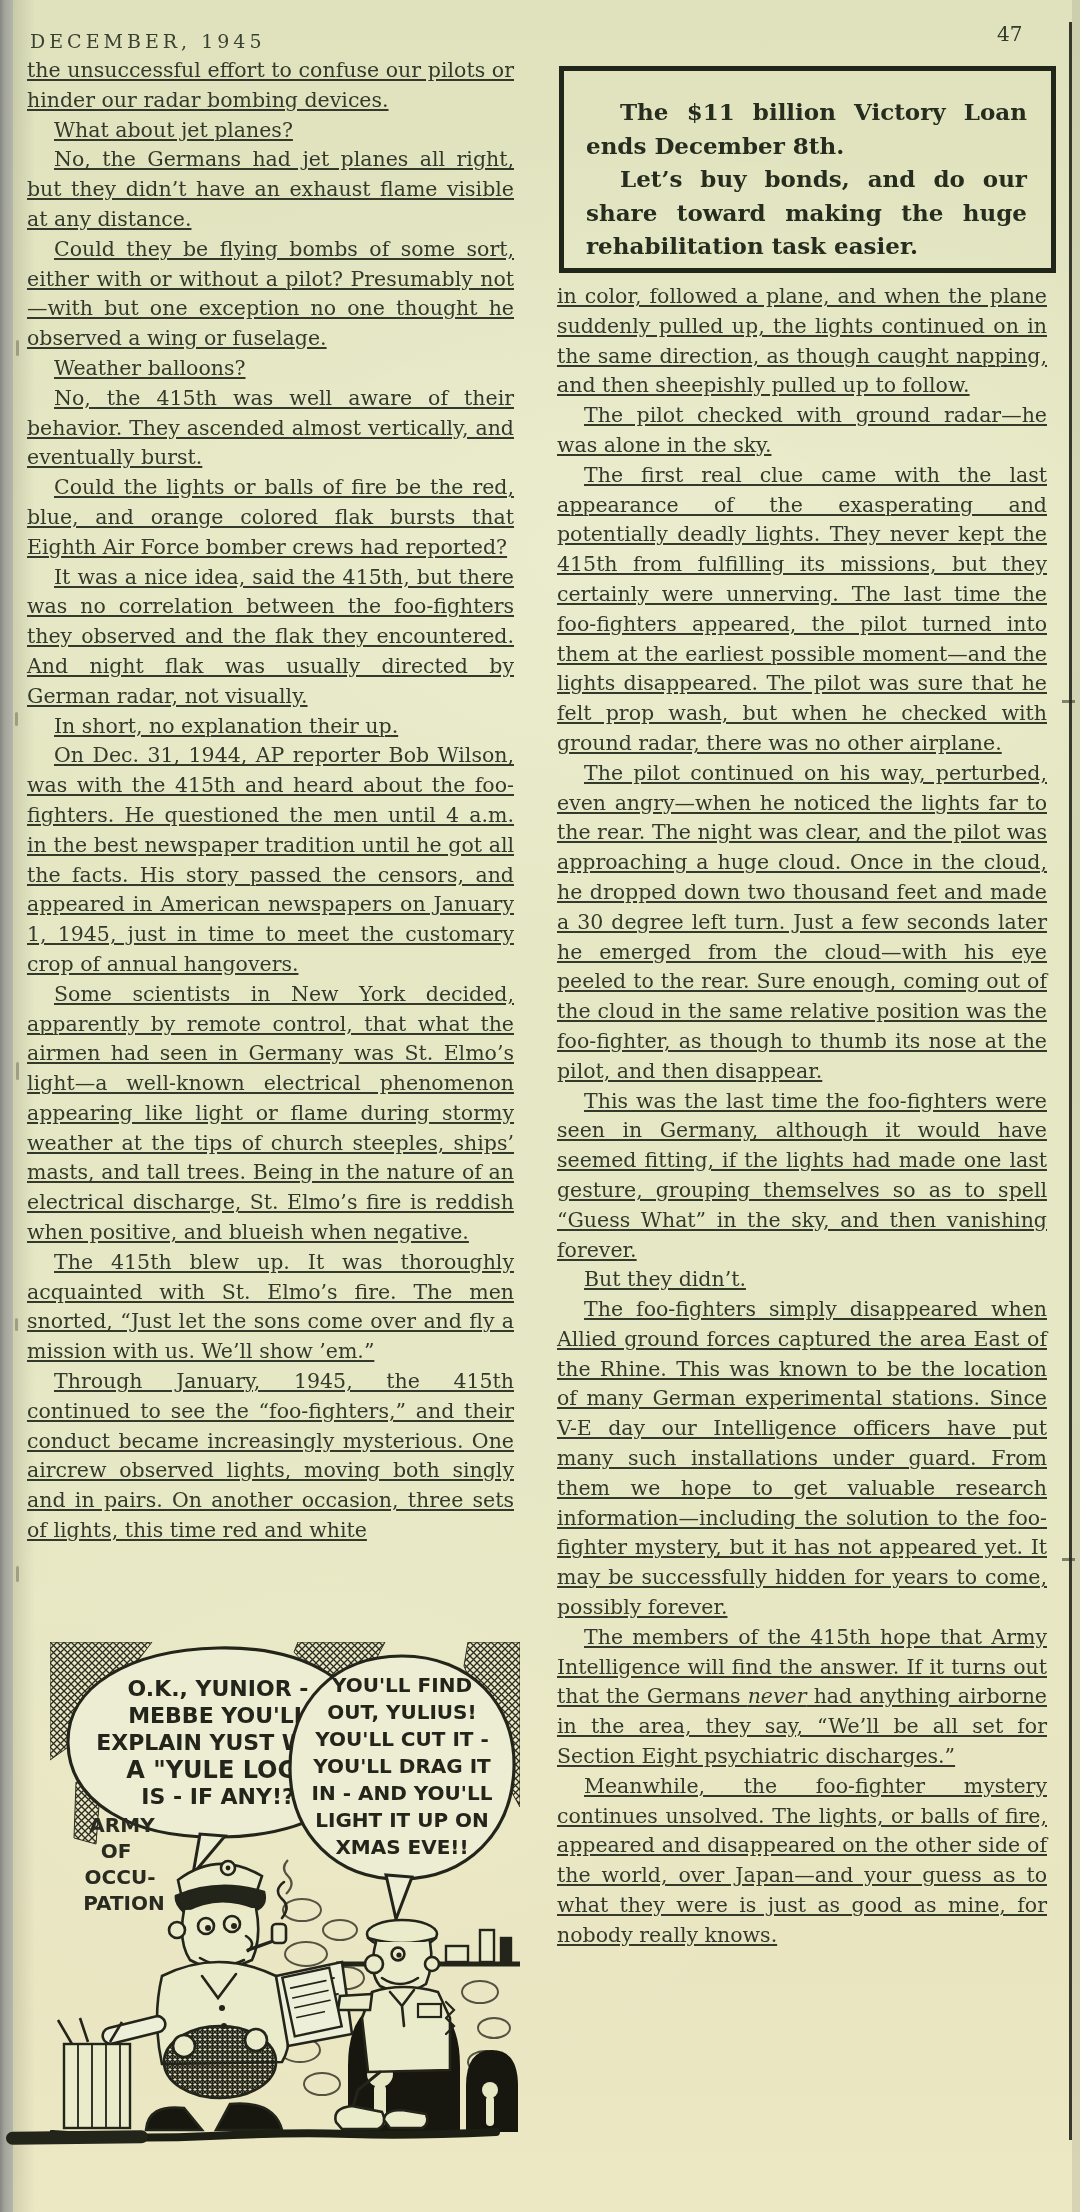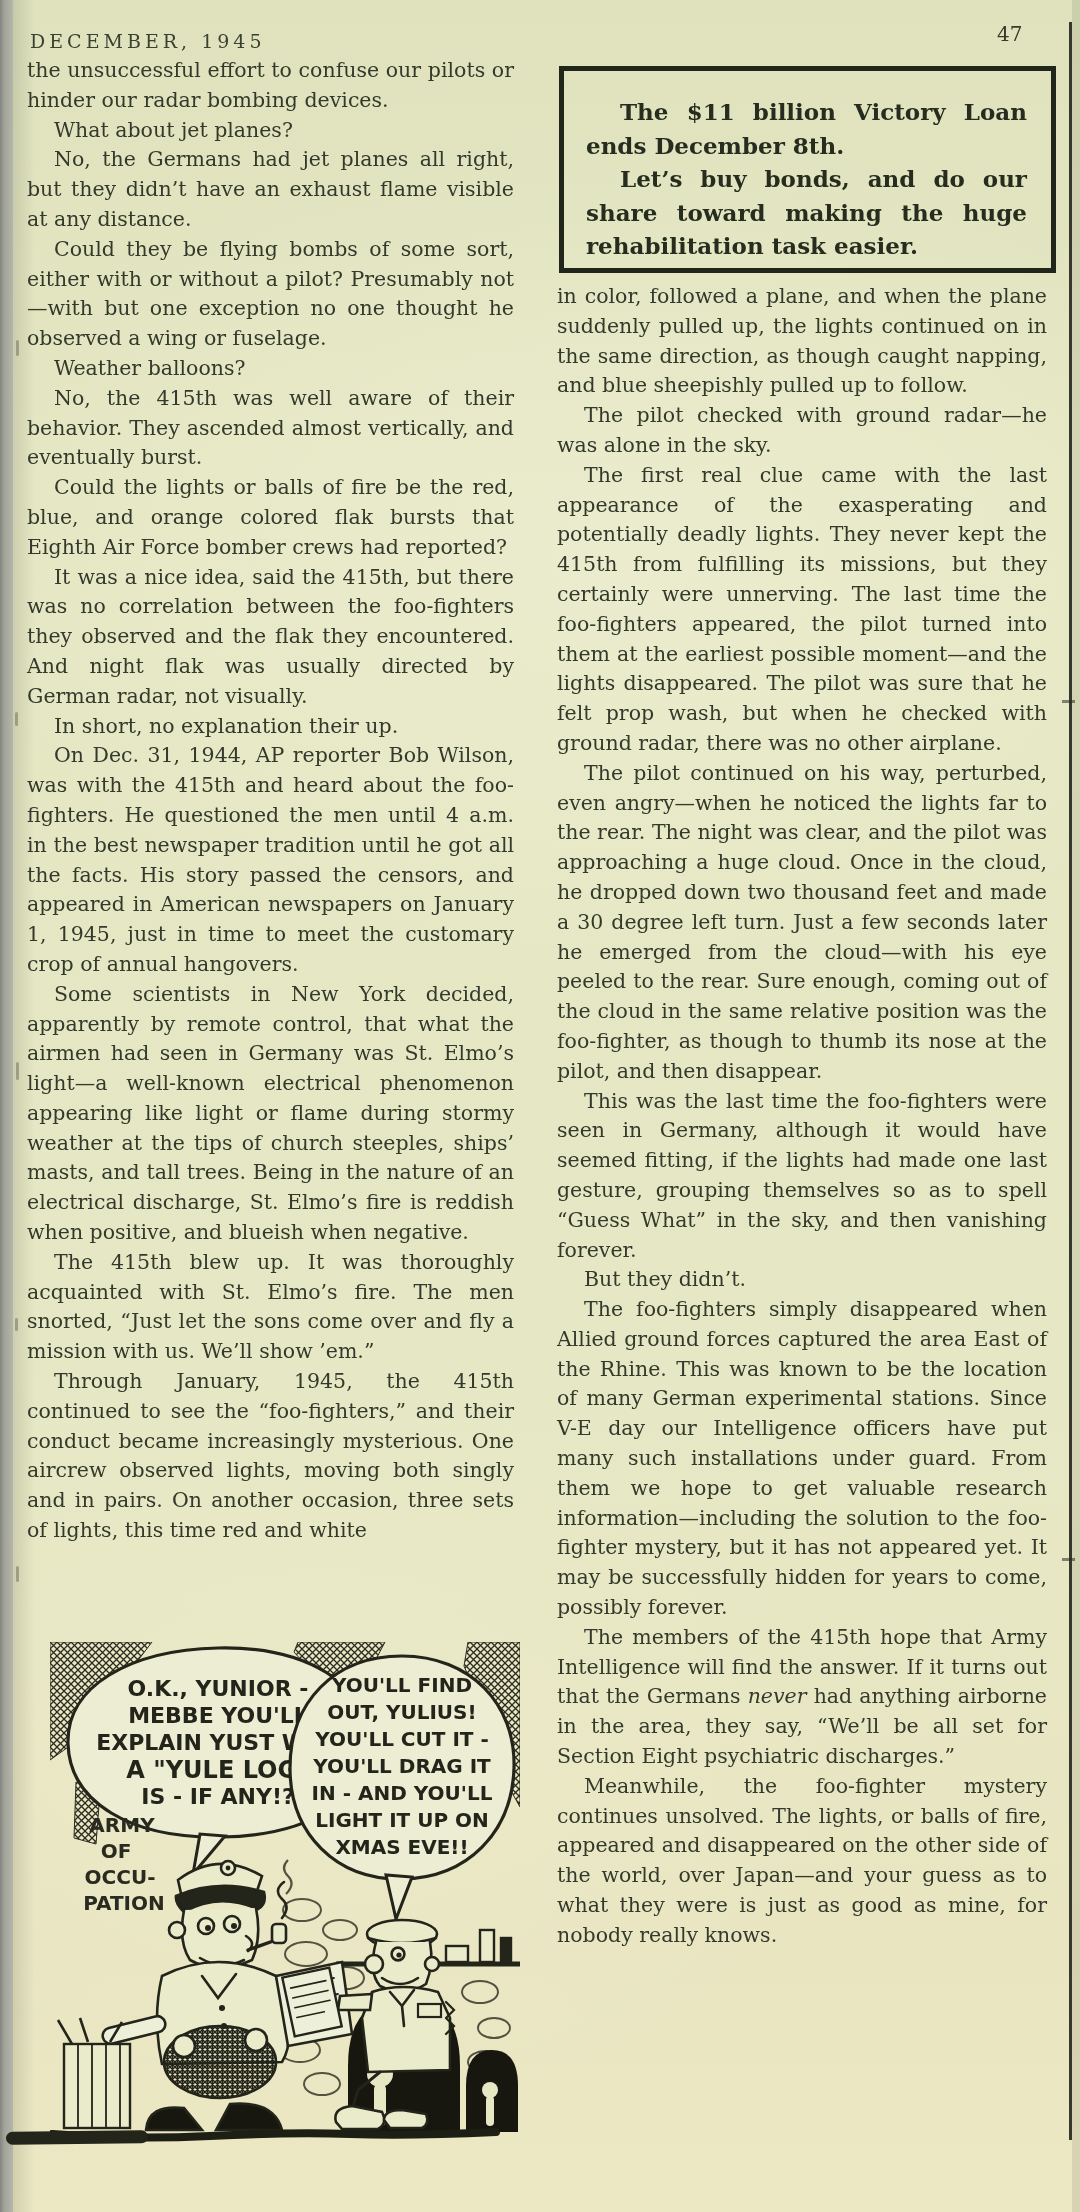--- a/index.html
+++ b/index.html
@@ -20,21 +20,21 @@
   .edge-right-shade{position:absolute;left:1072px;top:0;width:8px;height:2212px;background:rgba(40,40,25,.10);}
   .edge-dash{position:absolute;left:1062px;width:13px;height:3px;background:#2a2c20;opacity:.55;}
 
   .masthead-date{position:absolute;left:30px;top:18px;font-size:19px;letter-spacing:4px;
     color:#3a4130;font-variant:small-caps;margin-top:12px;}
   .page-number{position:absolute;left:997px;top:22px;font-size:20px;color:#343b2b;}
 
   .col{position:absolute;color:#333a2b;font-size:20.5px;line-height:29.8px;text-align:justify;}
   .col-left{left:27px;top:56px;width:487px;}
   .col-right{left:557px;top:282px;width:490px;}
-  .col p{margin:0;}
+  .col p{margin:0;text-decoration:underline;}
   .col p.indent{text-indent:27px;}
   .col i{font-style:italic;}
 
   .notice-box{position:absolute;left:559px;top:66px;width:497px;height:207px;box-sizing:border-box;
     border:5px solid #20261a;padding:24px 24px 0 22px;color:#262d1e;}
   .notice-box p{margin:0;font-weight:bold;font-size:23px;line-height:33.5px;text-align:justify;text-indent:34px;}
 
   .cartoon{position:absolute;left:50px;top:1642px;width:470px;height:500px;}
   .smudge{position:absolute;left:6px;top:2131px;width:142px;height:13px;background:#23241a;
     border-radius:7px;transform:rotate(-.6deg);}
@@ -76,21 +76,21 @@
       <p class="indent">The 415th blew up. It was thoroughly acquainted with St. Elmo’s fire. The men snorted, “Just let the sons come over and fly a mission with us. We’ll show ’em.”</p>
       <p class="indent">Through January, 1945, the 415th continued to see the “foo-fighters,” and their conduct became increasingly mysterious. One aircrew observed lights, moving both singly and in pairs. On another occasion, three sets of lights, this time red and white</p>
     </div>
 
   <div class="notice-box">
       <p>The $11 billion Victory Loan ends December 8th.</p>
       <p>Let’s buy bonds, and do our share toward making the huge rehabilitation task easier.</p>
     </div>
 
   <div class="col col-right">
-      <p>in color, followed a plane, and when the plane suddenly pulled up, the lights continued on in the same direction, as though caught napping, and blue sheepishly pulled up to follow.</p>
+      <p>in color, followed a plane, and when the plane suddenly pulled up, the lights continued on in the same direction, as though caught napping, and then sheepishly pulled up to follow.</p>
       <p class="indent">The pilot checked with ground radar—he was alone in the sky.</p>
       <p class="indent">The first real clue came with the last appearance of the exasperating and potentially deadly lights. They never kept the 415th from fulfilling its missions, but they certainly were unnerving. The last time the foo-fighters appeared, the pilot turned into them at the earliest possible moment—and the lights disappeared. The pilot was sure that he felt prop wash, but when he checked with ground radar, there was no other airplane.</p>
       <p class="indent">The pilot continued on his way, perturbed, even angry—when he noticed the lights far to the rear. The night was clear, and the pilot was approaching a huge cloud. Once in the cloud, he dropped down two thousand feet and made a 30 degree left turn. Just a few seconds later he emerged from the cloud—with his eye peeled to the rear. Sure enough, coming out of the cloud in the same relative position was the foo-fighter, as though to thumb its nose at the pilot, and then disappear.</p>
       <p class="indent">This was the last time the foo-fighters were seen in Germany, although it would have seemed fitting, if the lights had made one last gesture, grouping themselves so as to spell “Guess What” in the sky, and then vanishing forever.</p>
       <p class="indent">But they didn’t.</p>
       <p class="indent">The foo-fighters simply disappeared when Allied ground forces captured the area East of the Rhine. This was known to be the location of many German experimental stations. Since V-E day our Intelligence officers have put many such installations under guard. From them we hope to get valuable research information—including the solution to the foo-fighter mystery, but it has not appeared yet. It may be successfully hidden for years to come, possibly forever.</p>
       <p class="indent">The members of the 415th hope that Army Intelligence will find the answer. If it turns out that the Germans <i>never</i> had anything airborne in the area, they say, “We’ll be all set for Section Eight psychiatric discharges.”</p>
       <p class="indent">Meanwhile, the foo-fighter mystery continues unsolved. The lights, or balls of fire, appeared and disappeared on the other side of the world, over Japan—and your guess as to what they were is just as good as mine, for nobody really knows.</p>
     </div>
 

